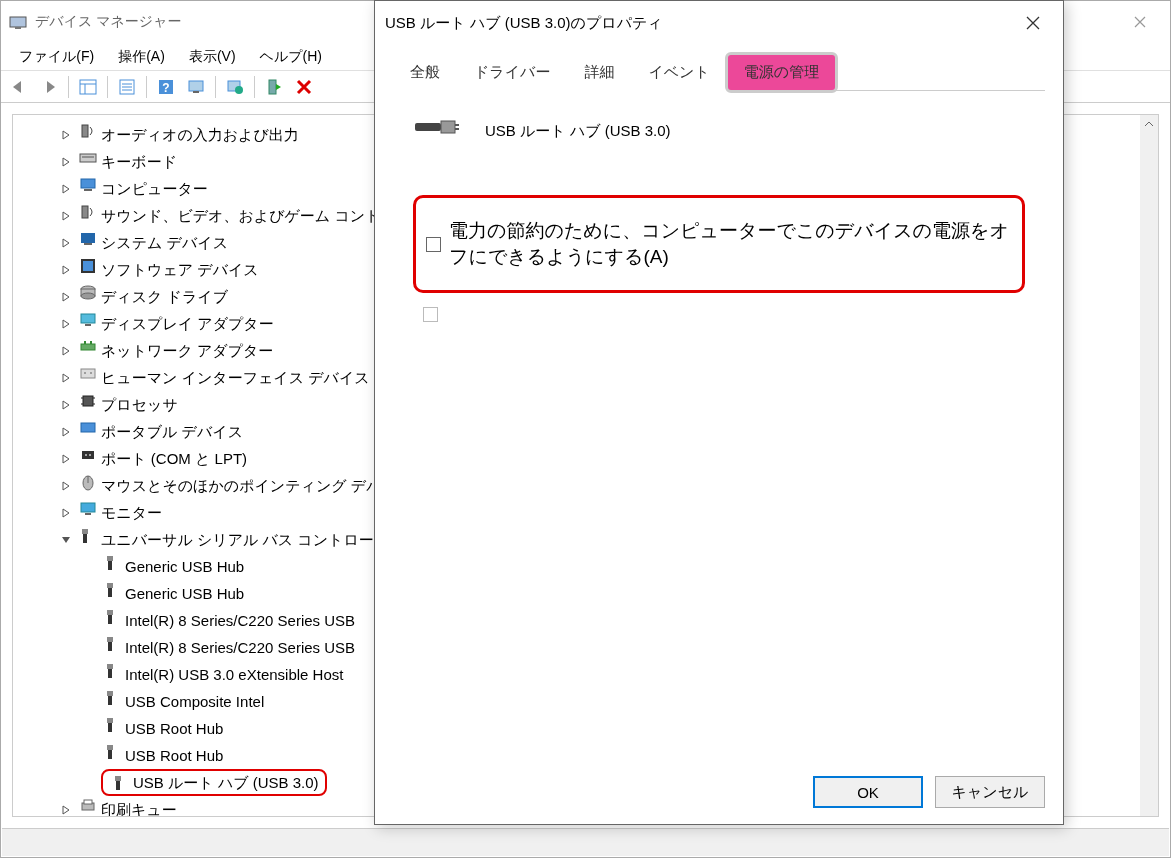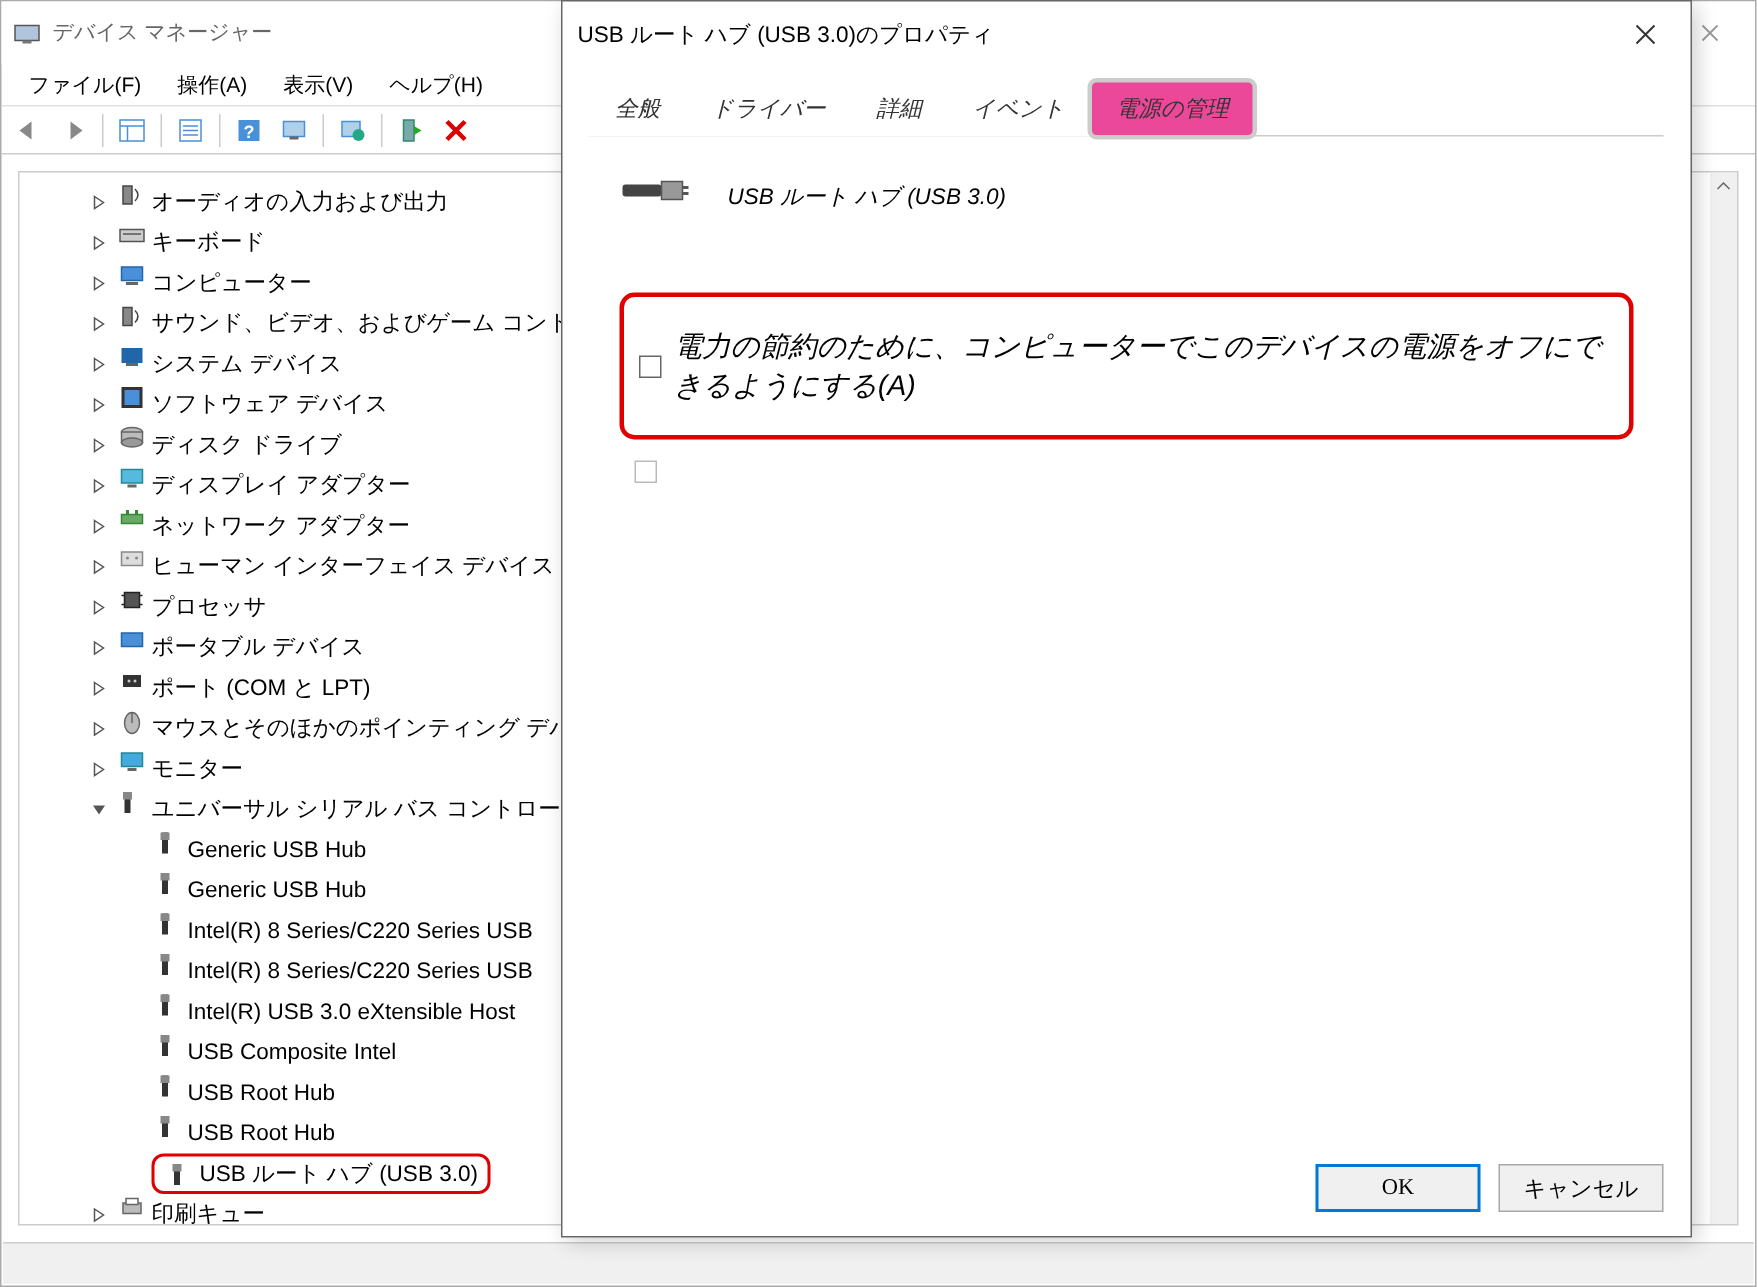--- a/index.html
+++ b/index.html
@@ -138,21 +138,21 @@
   padding: 0 6px;
   display: inline-flex;
   align-items: center;
   height: 27px;
 }
 
 
 .dialog {
   position: absolute;
   top: 0; left: 374px;
-  width: 754px; height: 825px;
+  width: 690px; height: 825px;
   background: #fff;
   border: 1px solid #666;
   box-shadow: 3px 3px 14px rgba(0,0,0,0.2);
   z-index: 10;
 }
 .dlg-titlebar {
   height: 44px;
   display: flex;
   align-items: center;
   padding: 0 10px;
@@ -160,21 +160,20 @@
 }
 .dlg-title { flex: 1; }
 .dlg-close {
   width: 40px; height: 30px;
   display: flex;
   align-items: center; justify-content: center;
   cursor: pointer;
 }
 .dlg-body {
   padding: 8px 18px;
-  font-style: italic;
 }
 .tabs {
   display: flex;
   border-bottom: 1px solid #ccc;
 }
 .tab {
   padding: 8px 16px;
   font-size: 15px;
   border: 1px solid transparent;
   border-bottom: none;
@@ -239,21 +238,20 @@
   width: 110px; height: 32px;
   border: 1px solid #aaa;
   background: #f0f0f0;
   font-size: 15px;
   display: flex;
   align-items: center; justify-content: center;
   cursor: pointer;
 }
 .dlg-btn.primary {
   border: 2px solid #0078d7;
-  font-family: Liberation Serif, serif;
 }
 .statusbar {
   position: absolute;
   left: 1px; right: 1px; bottom: 1px;
   height: 28px;
   background: #f0f0f0;
   border-top: 1px solid #ccc;
 }
 
 

